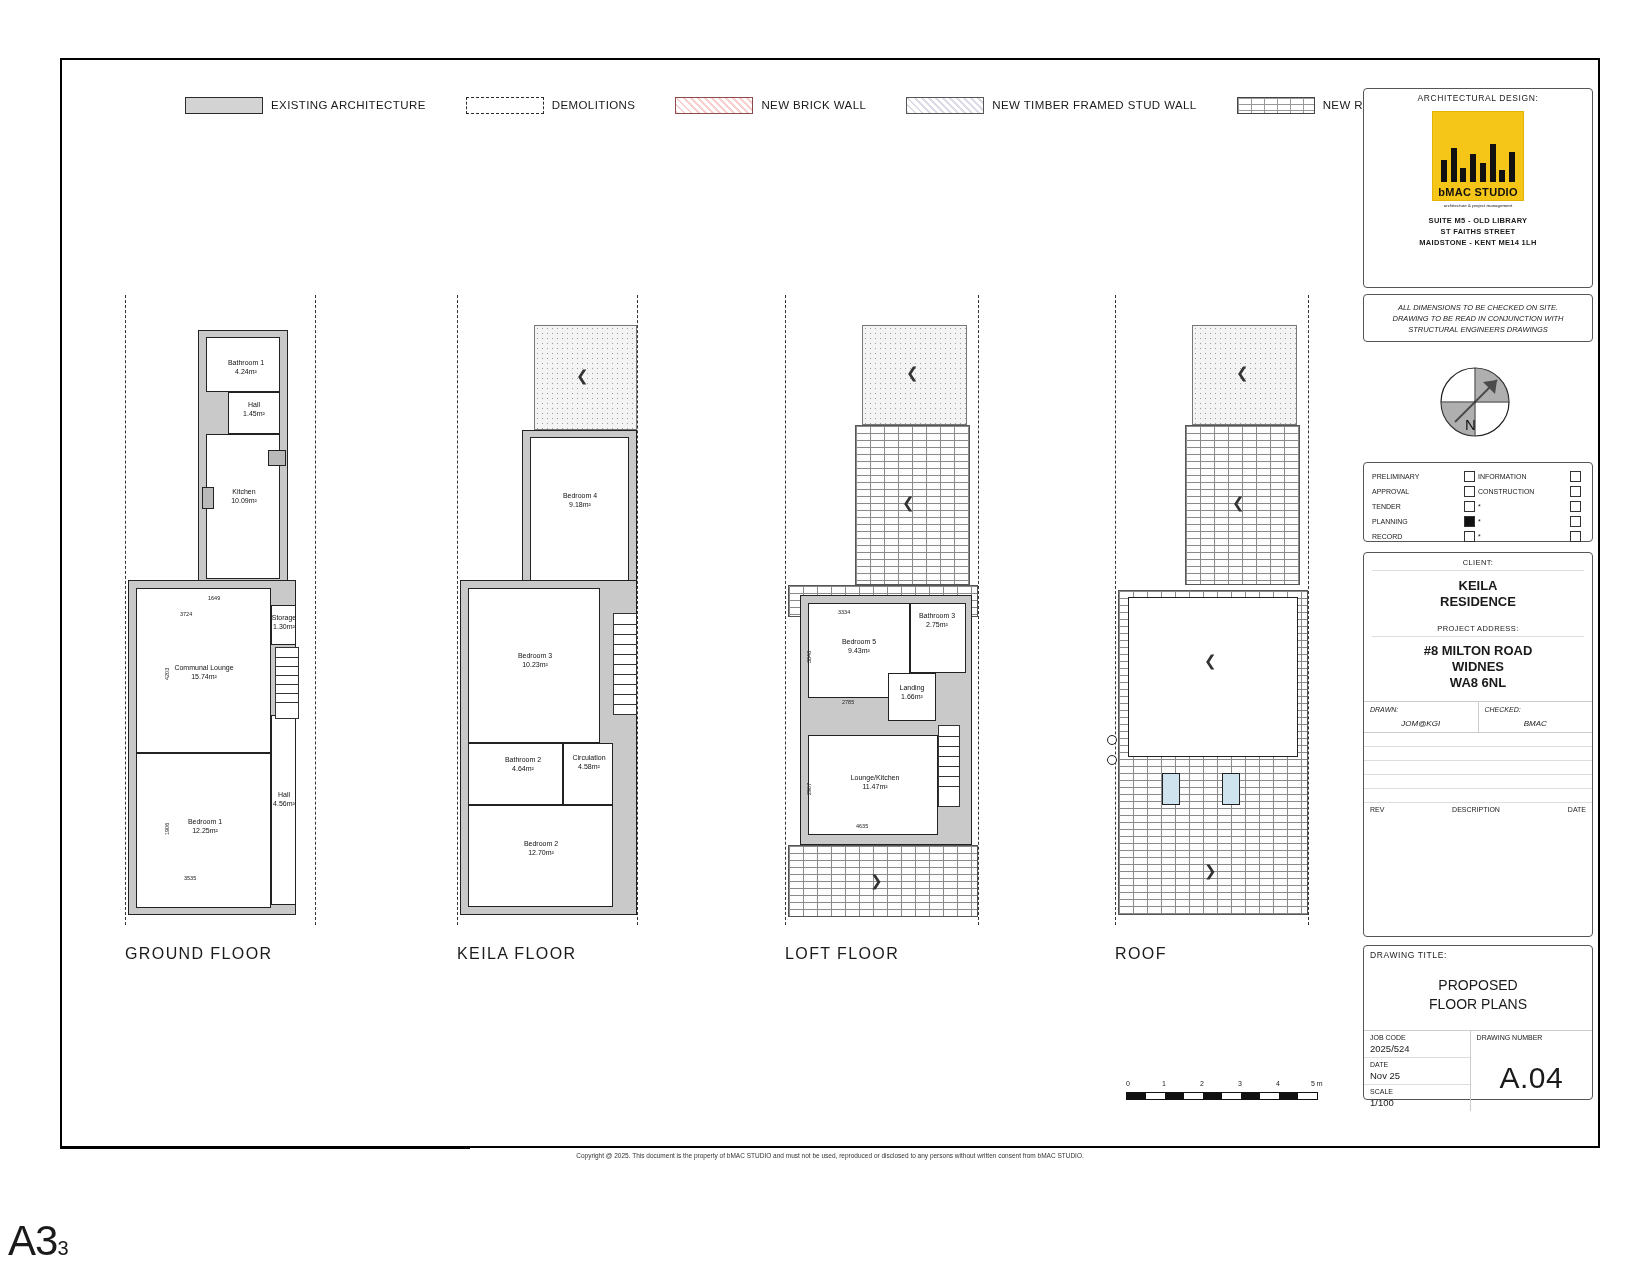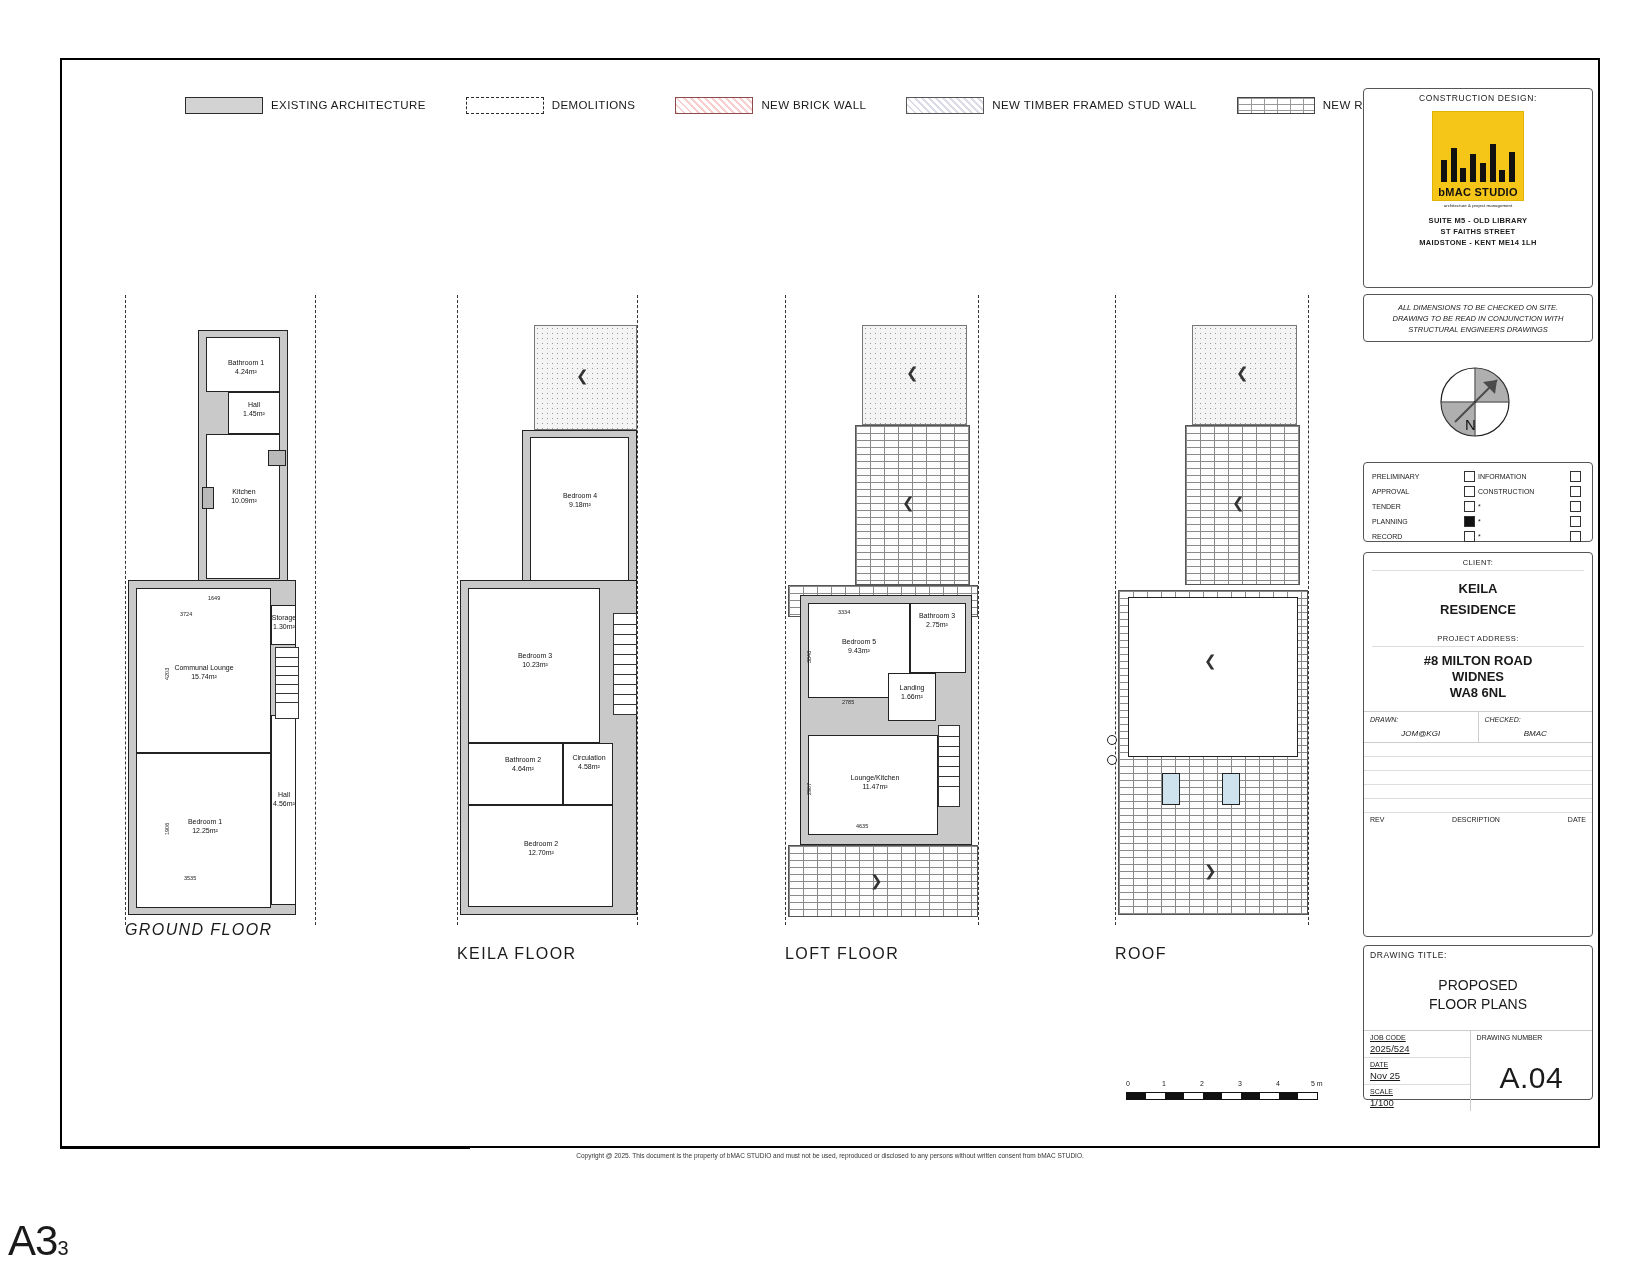--- a/index.html
+++ b/index.html
@@ -47,35 +47,35 @@
   .logo-name{position:absolute;bottom:2px;left:0;right:0;text-align:center;font-size:11px;font-weight:bold;color:#111;letter-spacing:.3px;}
   .logo-sub{position:absolute;bottom:-8px;left:0;right:0;text-align:center;font-size:4.4px;color:#111;}
   .addr{font-size:7.5px;font-weight:bold;text-align:center;line-height:11px;padding:6px 4px 8px 4px;letter-spacing:.3px;}
   .note{font-size:7.5px;text-align:center;line-height:11px;padding:10px 10px;}
   .compass{position:relative;height:86px;}
   .status-grid{display:grid;grid-template-columns:1fr 14px 1fr 14px;row-gap:4px;font-size:7px;padding:8px 8px 10px 8px;align-items:center;}
   .chk{width:9px;height:9px;border:1px solid #333;background:#fff;}
   .chk.on{background:#111;}
   .client-box{text-align:center;}
   .client-title{font-size:7.5px;letter-spacing:.4px;padding:5px 0 3px 0;border-bottom:1px solid #ddd;margin:0 8px;}
-  .client-name{font-size:13px;font-weight:bold;line-height:21px;padding:7px 0 9px 0;}
+  .client-name{font-size:13px;font-weight:bold;line-height:16px;padding:7px 0 9px 0;}
   .proj-addr{font-size:13px;font-weight:bold;line-height:16px;padding:6px 0 10px 0;}
   .twocol{display:flex;font-size:7px;}
   .twocol>div{flex:1;padding:4px 6px;}
   .twocol>div:first-child{border-right:1px solid #ccc;}
   .val{font-size:8px;padding-top:6px;text-align:center;}
   .revrows{border-top:1px solid #ccc;}
   .revrow{height:13px;border-bottom:1px solid #ddd;}
   .revhead{display:flex;font-size:7px;padding:3px 6px;}
   .revhead span:nth-child(1){width:28px;}
   .revhead span:nth-child(2){flex:1;text-align:center;}
   .revhead span:nth-child(3){width:32px;text-align:right;}
   .dtitle{font-size:14px;text-align:center;line-height:19px;padding:14px 4px 16px 4px;}
   .meta{display:flex;border-top:1px solid #ccc;}
-  .meta-left{flex:1;border-right:1px solid #ccc;text-decoration:underline;}
+  .meta-left{flex:1;border-right:1px solid #ccc;}
   .meta-cell{border-bottom:1px solid #ddd;padding:3px 6px;font-size:7px;}
   .meta-cell b{display:block;font-size:9.5px;font-weight:normal;padding-top:2px;}
   .dnum{flex:1.15;display:flex;flex-direction:column;justify-content:flex-end;}
   .dnum .lbl{font-size:7px;padding:3px 6px;}
   .dnum .big{flex:1;display:flex;align-items:center;justify-content:center;font-size:30px;letter-spacing:.5px;}
   
   .scalebar{position:absolute;left:1126px;top:1080px;width:205px;height:28px;}
   .sb-bar{position:absolute;left:0;top:12px;height:6px;width:190px;border:1px solid #111;background:
      repeating-linear-gradient(to right,#111 0 19px,#fff 19px 38px);}
   .sb-ticks{position:absolute;left:0;top:0;width:205px;font-size:7px;}
@@ -156,21 +156,21 @@
         <div class="tread" style="top:27px;"></div>
       <div class="tread" style="top:36px;"></div>
         <div class="tread" style="top:45px;"></div>
         <div class="tread" style="top:54px;"></div>
     </div>
     <div class="dim" style="left:88px;top:300px;"><span>1649</span></div>
     <div class="dim" style="left:60px;top:316px;"><span>3724</span></div>
     <div class="dim vert" style="left:44px;top:385px;"><span>4203</span></div>
     <div class="dim" style="left:64px;top:580px;"><span>3535</span></div>
     <div class="dim vert" style="left:44px;top:540px;"><span>1906</span></div>
-    <div class="plan-title" style="left:5px;top:626px;font-style:italic;">GROUND FLOOR</div>
+    <div class="plan-title" style="left:5px;top:650px;">GROUND FLOOR</div>
   </div>
 
   <div class="plan" style="left:452px;top:295px;width:260px;height:640px;">
     <div class="dashline" style="left:5px;top:0;height:630px;"></div>
     <div class="dashline" style="left:185px;top:0;height:630px;"></div>
 
     <div class="stipple" style="left:82px;top:30px;width:103px;height:105px;"></div>
     <div class="arrowleft" style="left:124px;top:73px;">❮</div>
 
     <div class="wall" style="left:70px;top:135px;width:115px;height:160px;"></div>
@@ -284,21 +284,21 @@
       <span style="left:112px;">3</span>
       <span style="left:150px;">4</span>
       <span style="left:185px;">5 m</span>
     </div>
   </div>
 
   <div class="footline"></div>
   <div class="copyright">Copyright @ 2025. This document is the property of bMAC STUDIO and must not be used, reproduced or disclosed to any persons without written consent from bMAC STUDIO.</div>
 
   <div class="tb" style="top:88px;height:200px;">
-    <div class="hdr" style="text-align:center;border-bottom:none;">CONSTRUCTION  DESIGN:</div>
+    <div class="hdr" style="text-align:center;border-bottom:none;">ARCHITECTURAL  DESIGN:</div>
     <div class="logo-box">
       <div class="bars">
         <i style="height:22px"></i>
           <i style="height:34px"></i>
           <i style="height:14px"></i>
           <i style="height:28px"></i>
         <i style="height:19px"></i>
           <i style="height:38px"></i>
           <i style="height:12px"></i>
           <i style="height:30px"></i>

